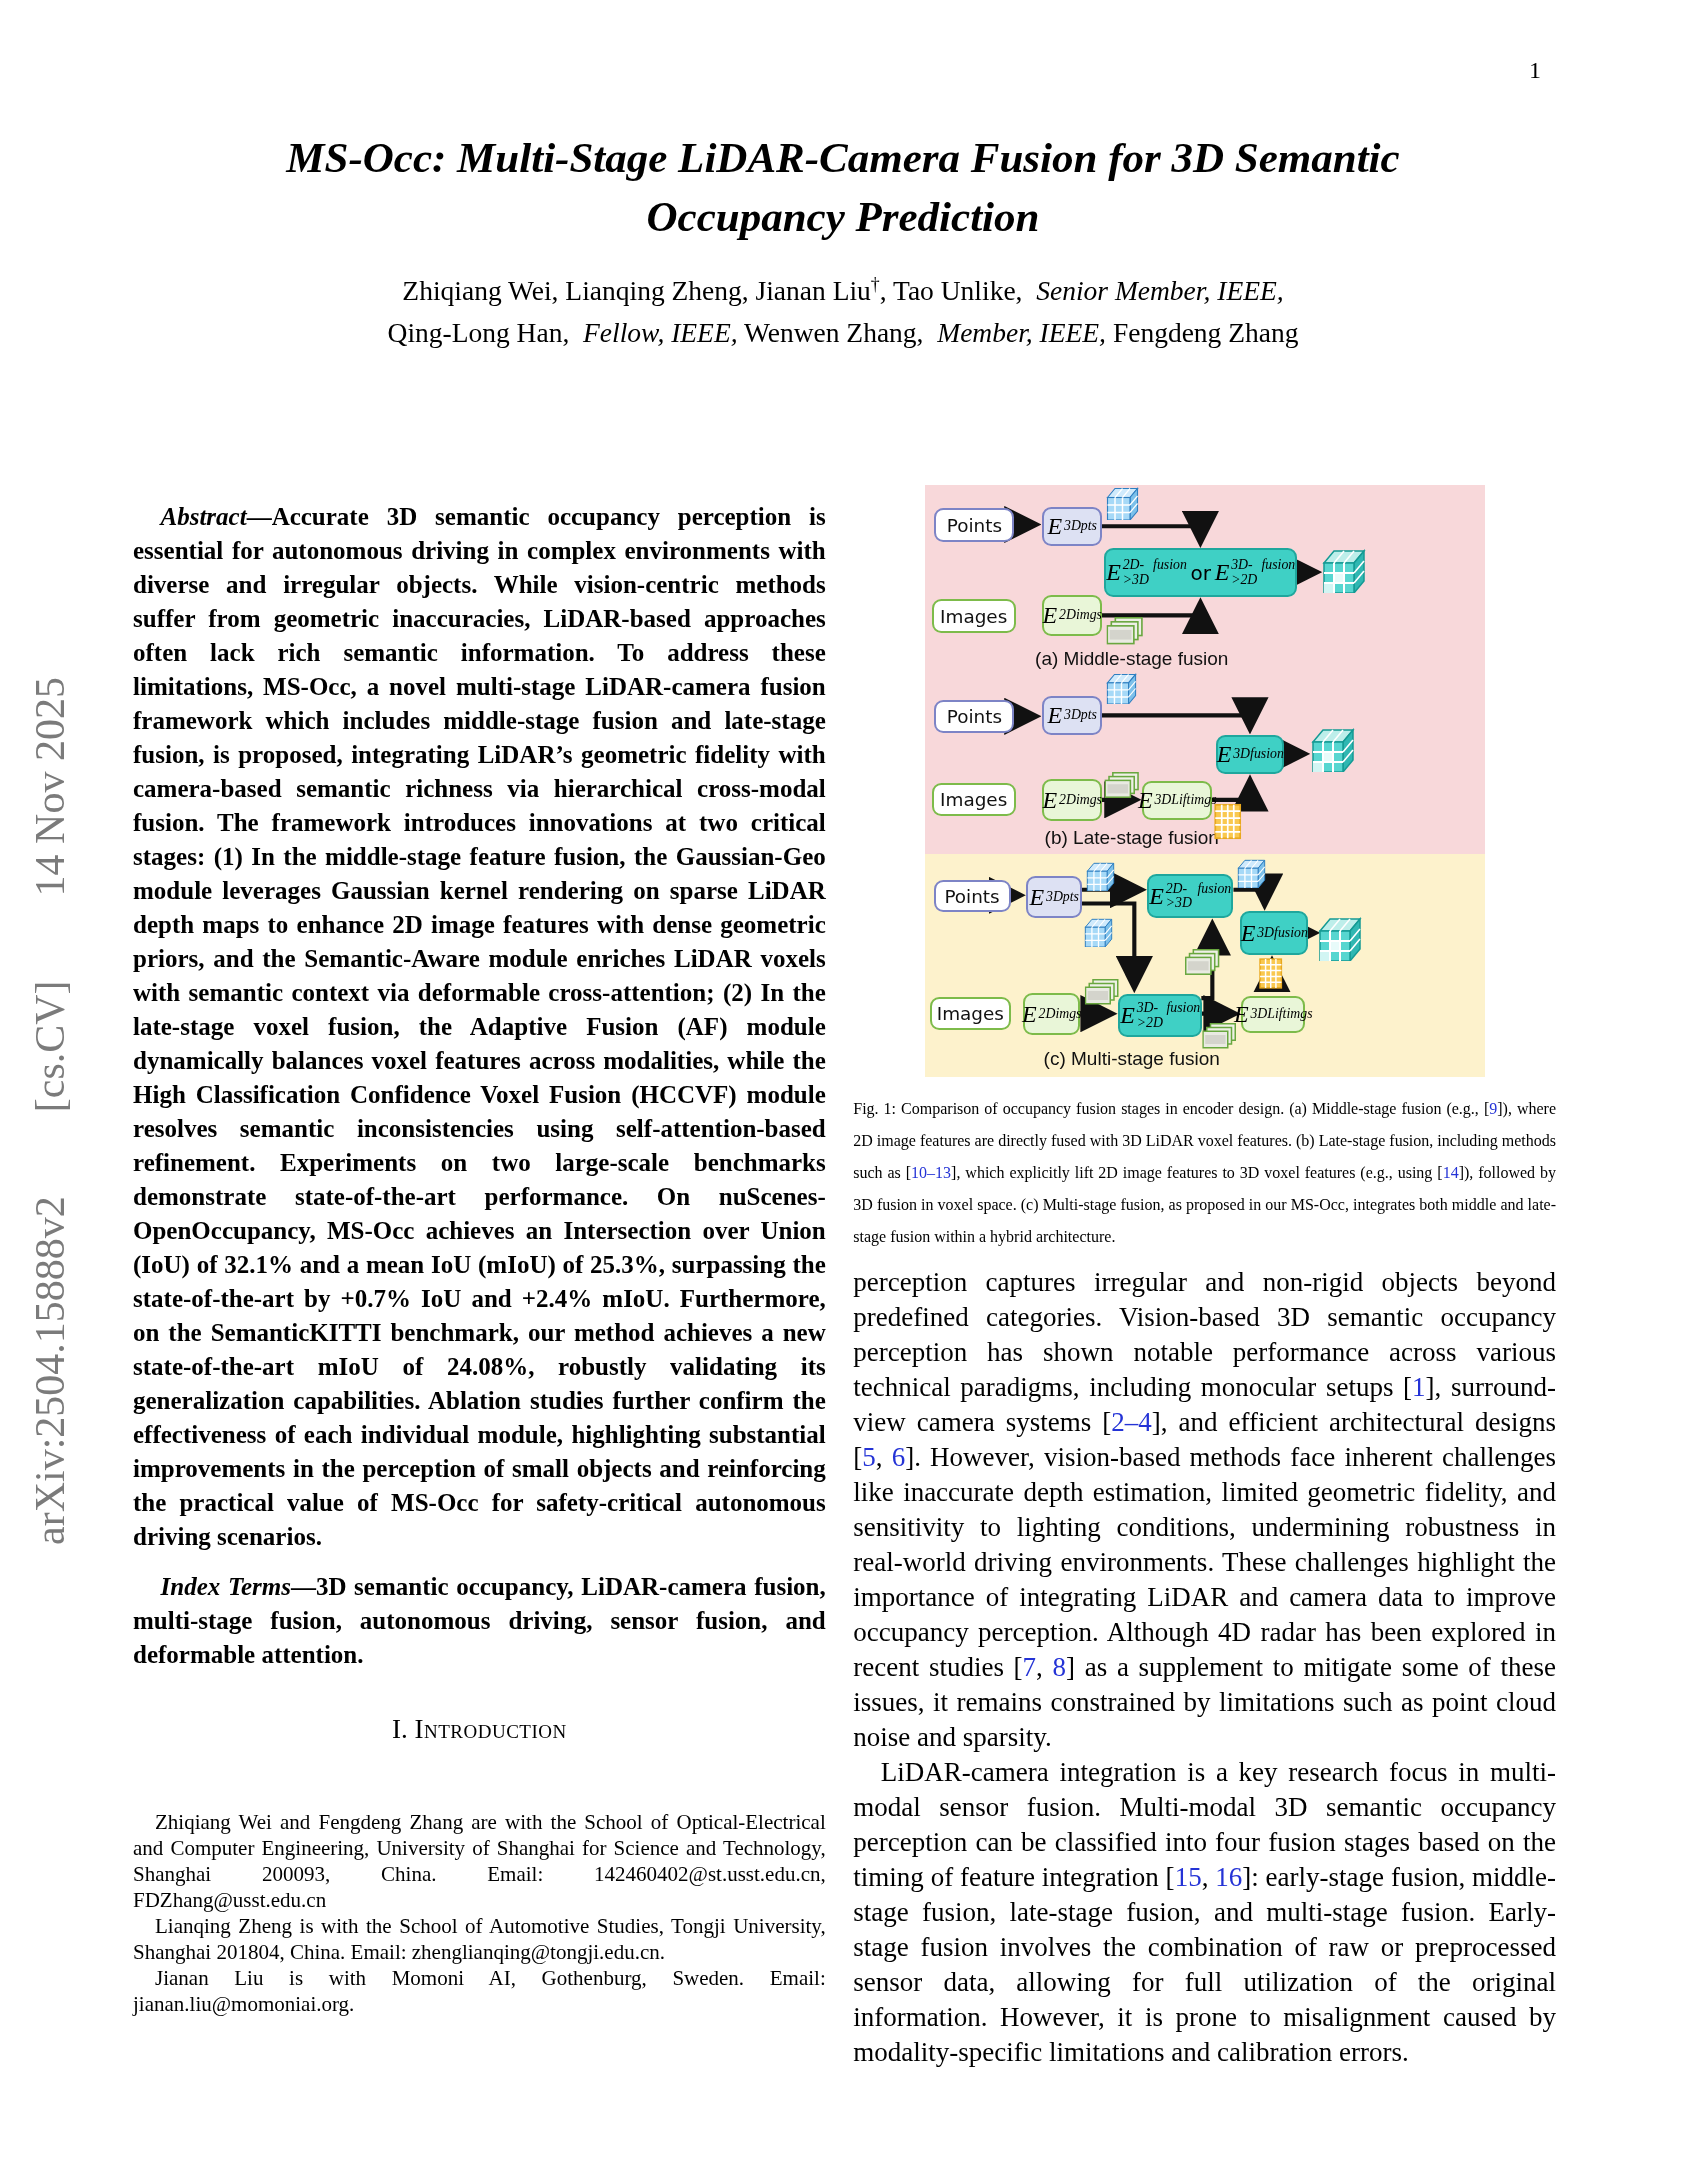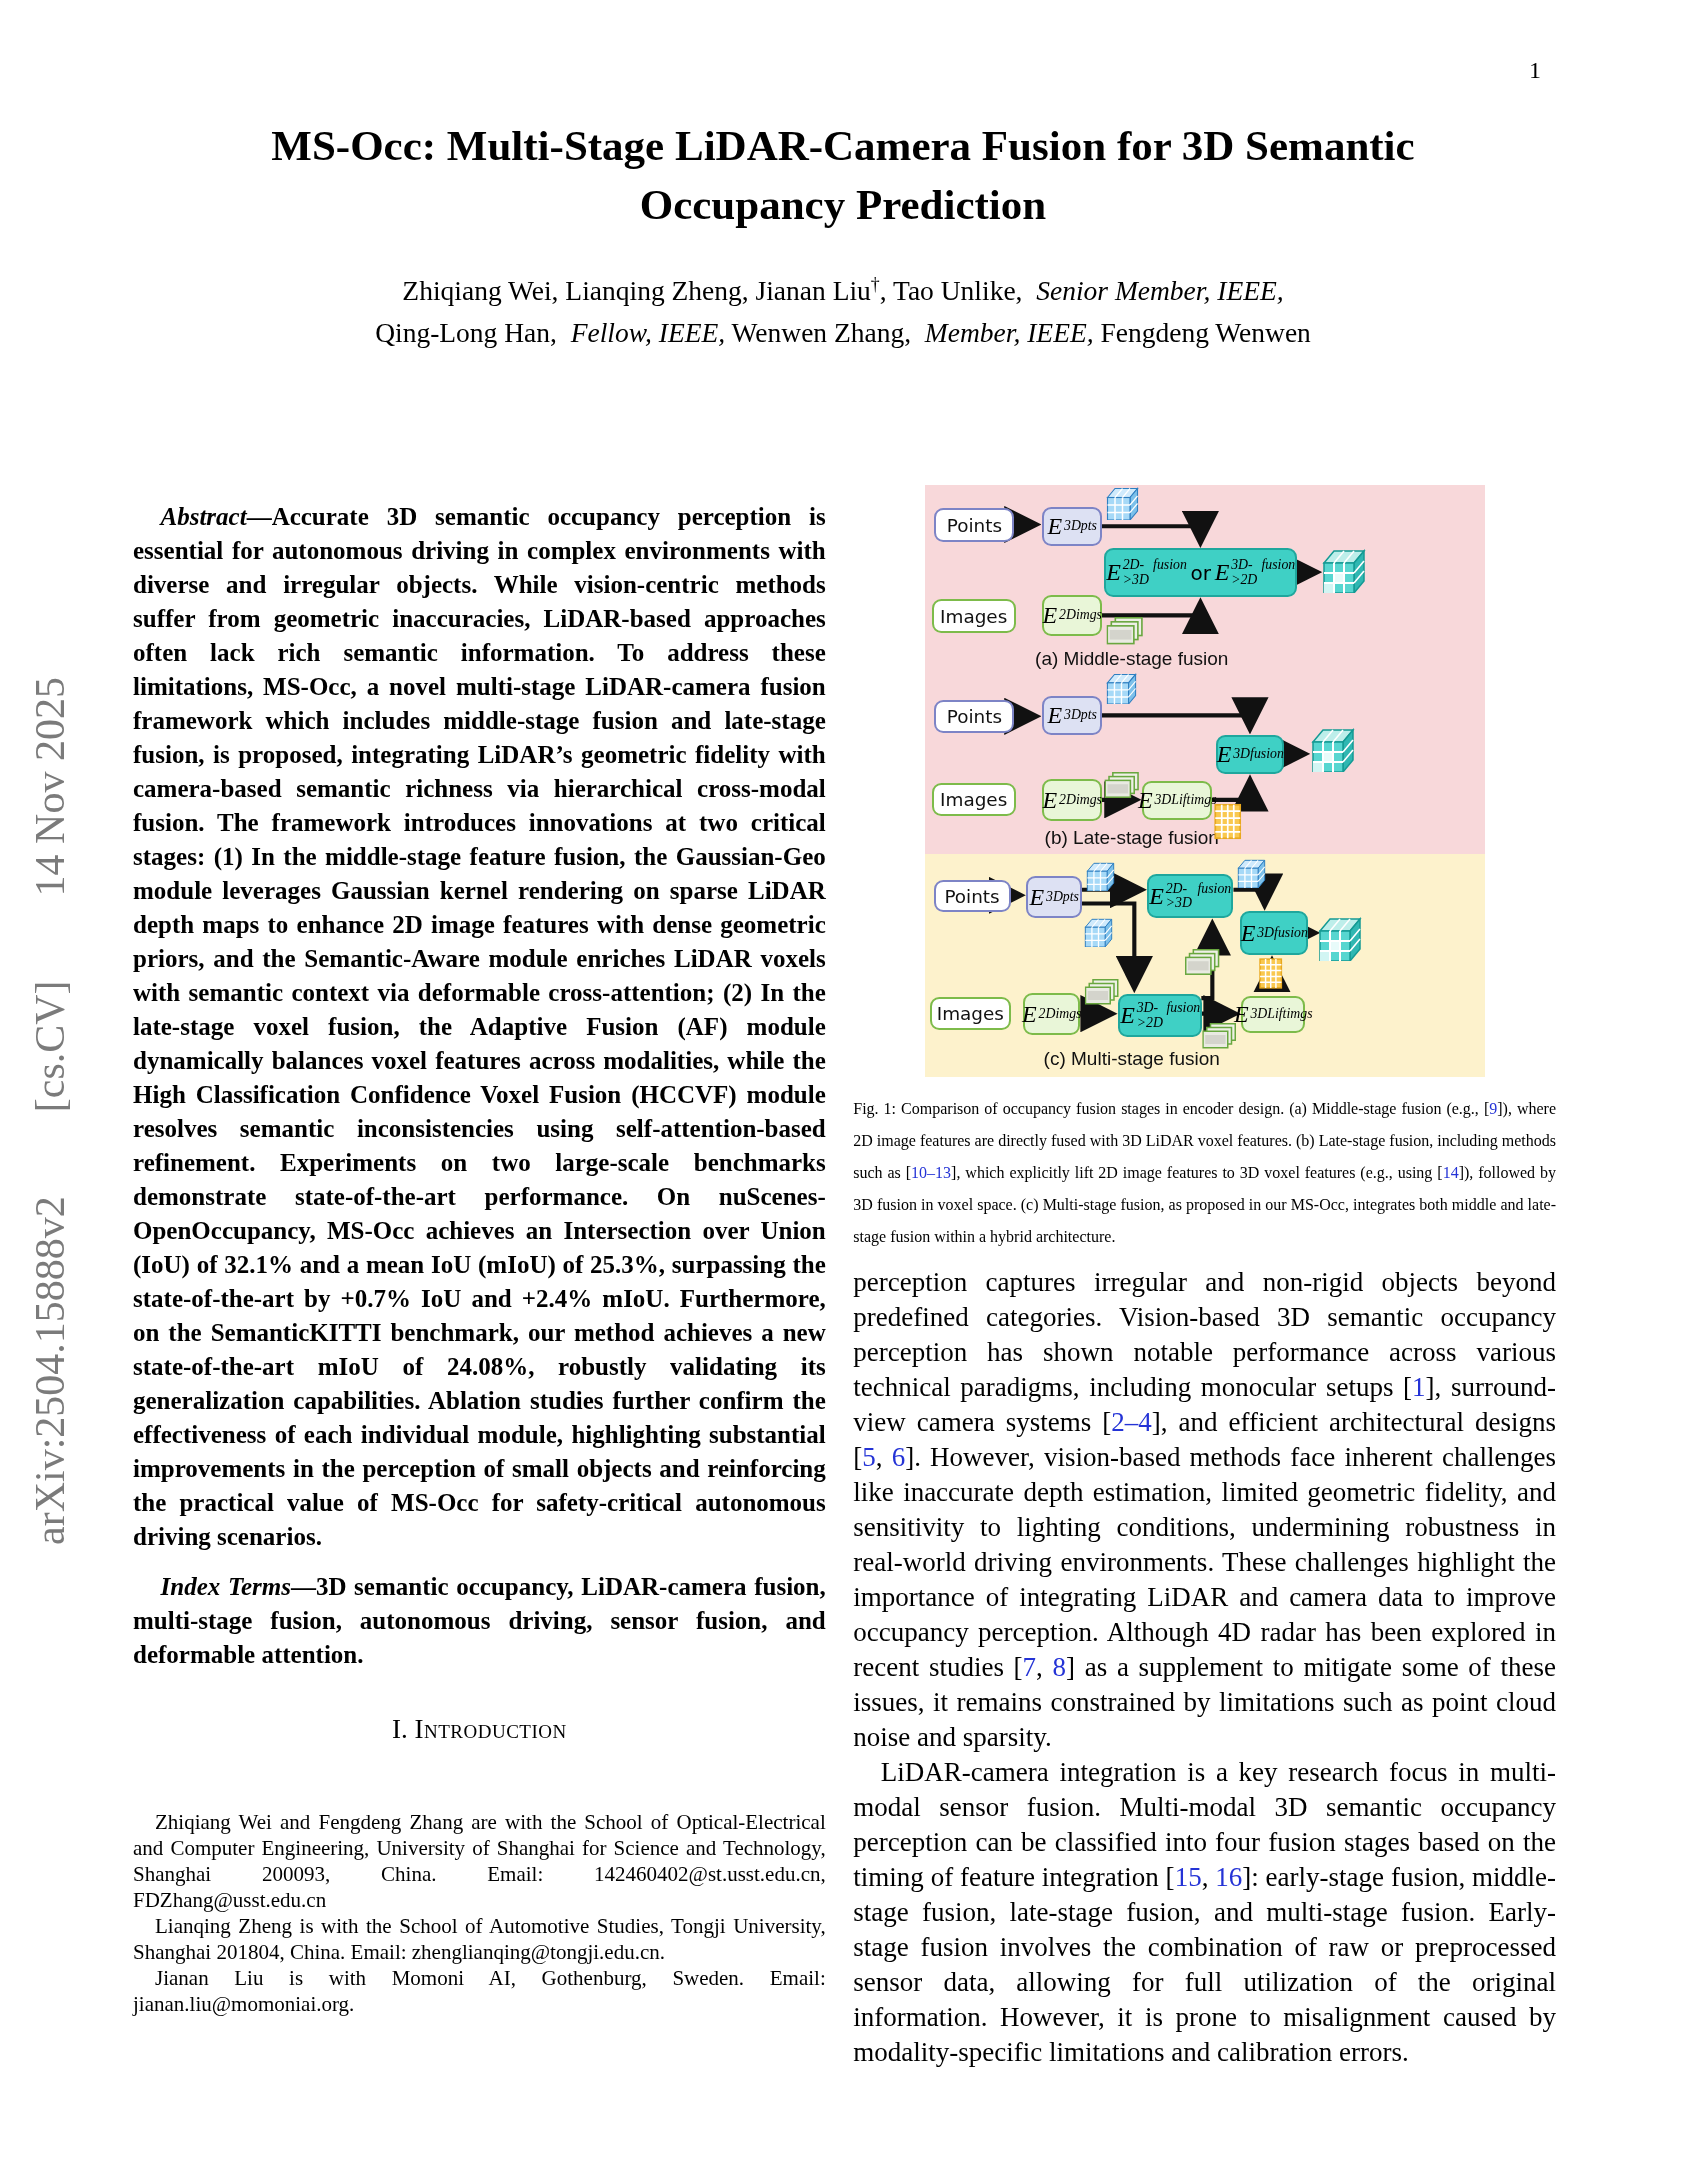--- a/index.html
+++ b/index.html
@@ -3,22 +3,22 @@
 <meta charset="utf-8">
 <style>
   html,body{margin:0;padding:0;background:#e8e8e8;}
   .page{position:relative;width:1686px;height:2182px;background:#ffffff;overflow:hidden;
         font-family:"Liberation Serif",serif;color:#000;}
   
   .page-number{position:absolute;top:57px;right:145px;font-size:24px;}
   .arxiv-side{position:absolute;top:542px;left:26px;height:1139px;width:64px;
       writing-mode:vertical-rl;transform:rotate(180deg);text-align:center;
       font-size:42px;color:#7b7b7b;white-space:nowrap;font-family:"Liberation Serif",serif;}
-  .title{position:absolute;top:116px;left:0;right:0;margin:0 auto;max-width:1304px;
-      text-align:center;font-size:43px;font-weight:bold;line-height:59px;}
+  .title{position:absolute;top:116px;left:0;right:0;margin:12px auto;max-width:1304px;
+      text-align:center;font-size:43px;font-weight:bold;line-height:59px;font-style:italic;}
   .authors{position:absolute;top:270px;left:0;right:0;text-align:center;
       font-size:27.5px;line-height:42px;}
   
   .columns{position:absolute;top:485px;left:133px;width:1423px;display:flex;gap:27.5px;}
   .col-left{width:693px;}
   .col-right{width:703px;}
   p{margin:0;}
   .justify{text-align:justify;}
   .abstract,.index-terms{font-weight:bold;font-size:25px;line-height:34px;text-indent:27.5px;}
   .abstract{padding-top:14.7px;}
@@ -98,21 +98,21 @@
 <div class="page">
 
   <div class="page-number">1</div>
 
   <div class="arxiv-side">arXiv:2504.15888v2  [cs.CV]  14 Nov 2025</div>
 
   <h1 class="title">MS-Occ: Multi-Stage LiDAR-Camera Fusion for 3D Semantic Occupancy Prediction</h1>
 
   <div class="authors">
     <div><span>Zhiqiang Wei, Lianqing Zheng, Jianan Liu</span><span class="seg-sup">†</span><span>, Tao Unlike, </span><span class="seg-i">Senior Member, IEEE,</span></div>
-    <div><span>Qing-Long Han, </span><span class="seg-i">Fellow, IEEE,</span><span> Wenwen Zhang, </span><span class="seg-i">Member, IEEE,</span><span> Fengdeng Wenwen</span></div>
+    <div><span>Qing-Long Han, </span><span class="seg-i">Fellow, IEEE,</span><span> Wenwen Zhang, </span><span class="seg-i">Member, IEEE,</span><span> Fengdeng Zhang</span></div>
   </div>
 
   <div class="columns">
 
     <div class="col-left">
       <p class="abstract justify"><span class="seg-i">Abstract</span><span>—Accurate 3D semantic occupancy perception is essential for autonomous driving in complex environments with diverse and irregular objects. While vision-centric methods suffer from geometric inaccuracies, LiDAR-based approaches often lack rich semantic information. To address these limitations, MS-Occ, a novel multi-stage LiDAR-camera fusion framework which includes middle-stage fusion and late-stage fusion, is proposed, integrating LiDAR’s geometric fidelity with camera-based semantic richness via hierarchical cross-modal fusion. The framework introduces innovations at two critical stages: (1) In the middle-stage feature fusion, the Gaussian-Geo module leverages Gaussian kernel rendering on sparse LiDAR depth maps to enhance 2D image features with dense geometric priors, and the Semantic-Aware module enriches LiDAR voxels with semantic context via deformable cross-attention; (2) In the late-stage voxel fusion, the Adaptive Fusion (AF) module dynamically balances voxel features across modalities, while the High Classification Confidence Voxel Fusion (HCCVF) module resolves semantic inconsistencies using self-attention-based refinement. Experiments on two large-scale benchmarks demonstrate state-of-the-art performance. On nuScenes-OpenOccupancy, MS-Occ achieves an Intersection over Union (IoU) of 32.1% and a mean IoU (mIoU) of 25.3%, surpassing the state-of-the-art by +0.7% IoU and +2.4% mIoU. Furthermore, on the SemanticKITTI benchmark, our method achieves a new state-of-the-art mIoU of 24.08%, robustly validating its generalization capabilities. Ablation studies further confirm the effectiveness of each individual module, highlighting substantial improvements in the perception of small objects and reinforcing the practical value of MS-Occ for safety-critical autonomous driving scenarios.</span></p>
       <p class="index-terms justify"><span class="seg-i">Index Terms</span><span>—3D semantic occupancy, LiDAR-camera fusion, multi-stage fusion, autonomous driving, sensor fusion, and deformable attention.</span></p>
 
       <div class="section-heading">
         <span>I.</span>

